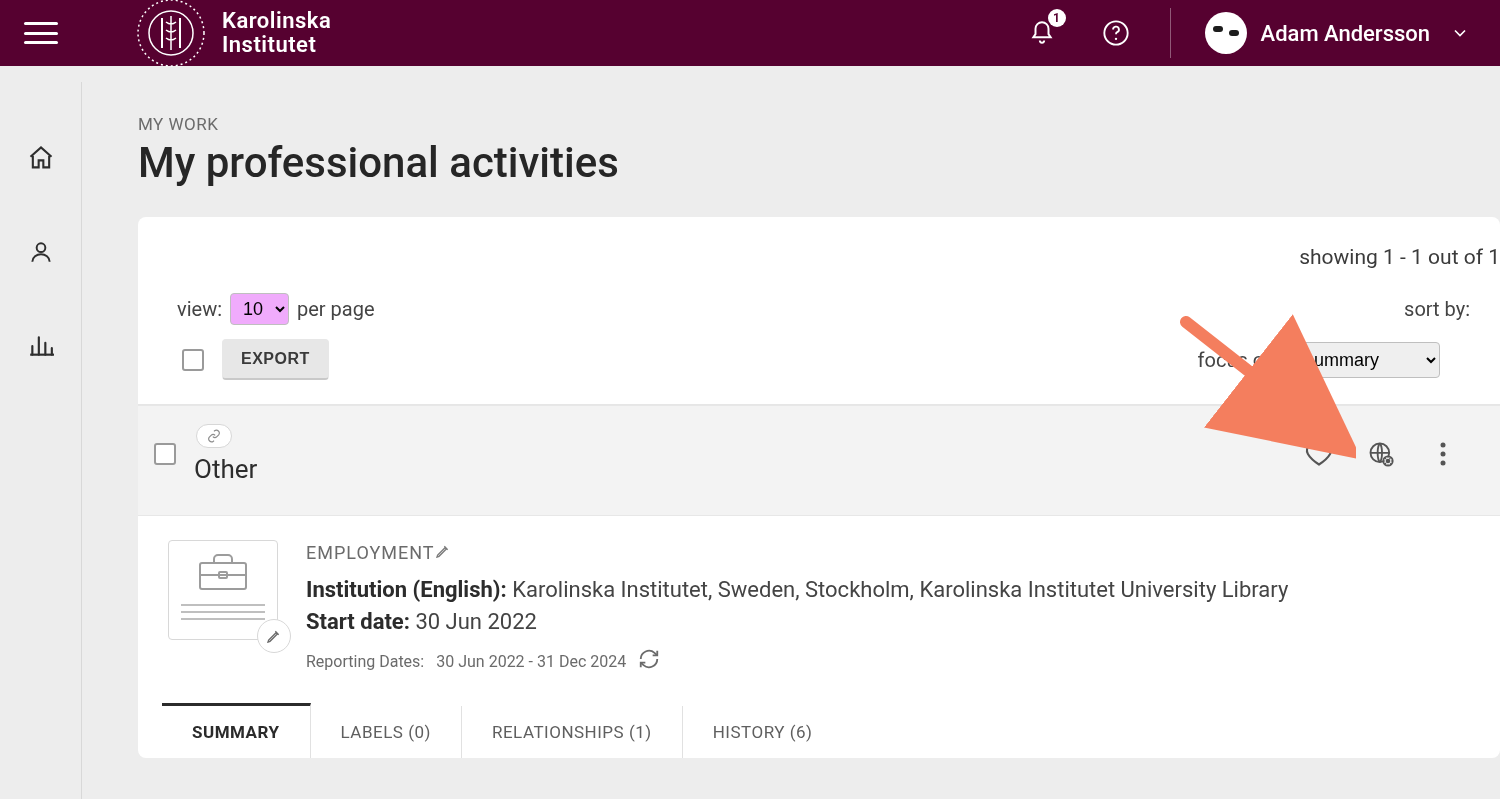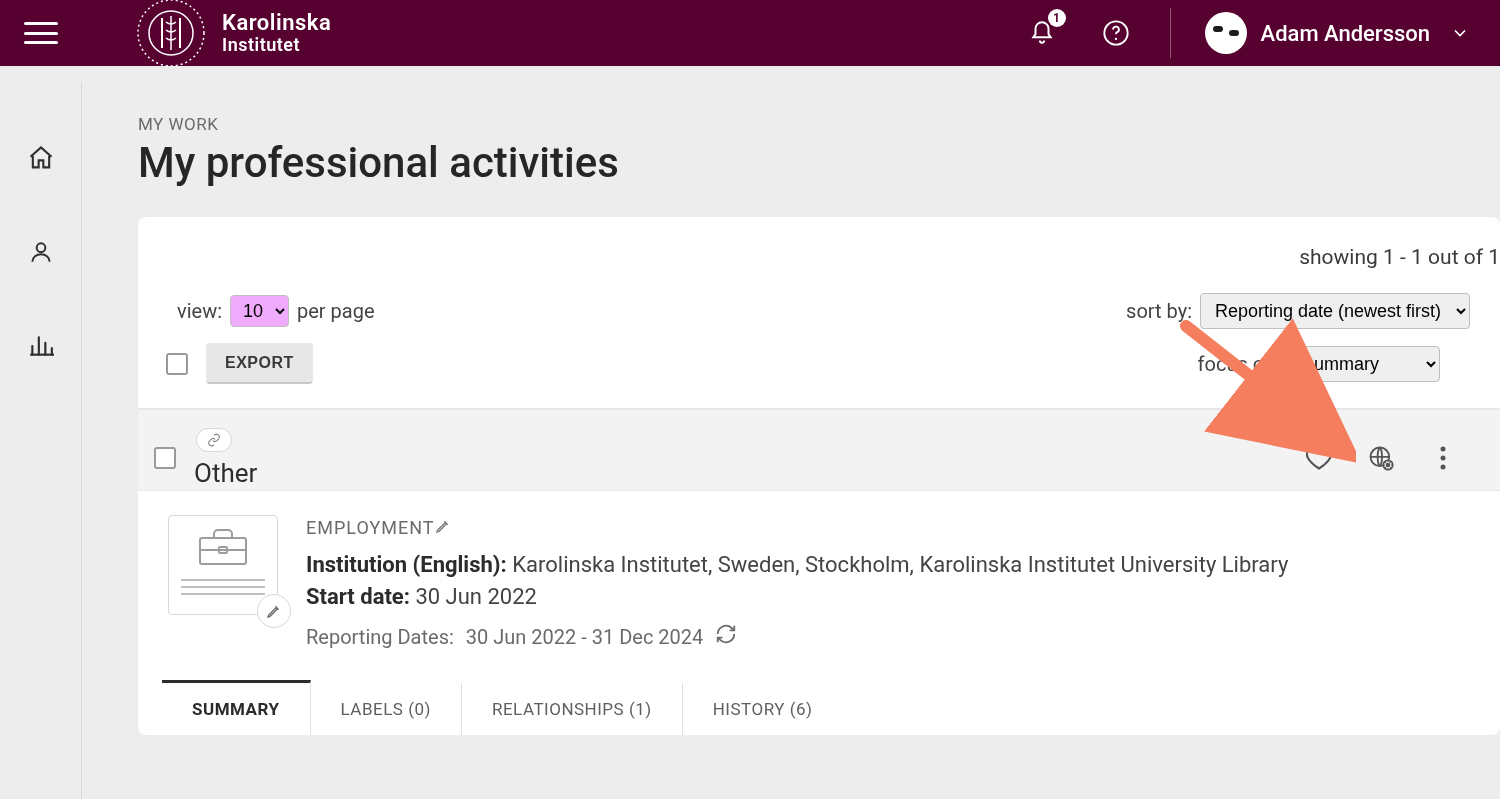--- a/index.html
+++ b/index.html
@@ -36,21 +36,21 @@
   .logo {
     display: flex; align-items: center; gap: 14px; margin-left: 52px;
   }
   .logo-seal {
     width: 74px; height: 74px; border-radius: 50%;
     display:flex; align-items:center; justify-content:center;
     position: relative;
   }
   .logo-text { line-height: 1.1; font-weight: 600; }
   .logo-text .l1 { font-size: 22px; letter-spacing: .5px; }
-  .logo-text .l2 { font-size: 18px; letter-spacing: .5px; }
+  .logo-text .l2 { font-size: 22px; letter-spacing: .5px; }
 
   .topbar-spacer { flex: 1; }
   .top-icons { display: flex; align-items: center; gap: 34px; padding-right: 30px; height: 100%; }
   .top-icon {
     width: 40px; height: 40px;
     display:flex; align-items:center; justify-content:center;
     position: relative; cursor: pointer;
     color: #fff;
   }
   .top-icon .badge {
@@ -123,21 +123,21 @@
   }
   .focus-wrap { margin-left:auto; display:flex; align-items:center; gap:10px; font-size:20px; color:#444; padding-right:30px;}
   .focus-wrap select {
     font-size:18px; padding:6px 10px; border:1px solid #bfbfbf; border-radius:4px; background:#efefef; min-width:150px;
   }
 
   
   .card-wrap { border-top:1px solid #e6e6e6; }
   .card-head {
     background:#f3f3f3; border:1px solid #e7e7e7; border-left:none; border-right:none;
-    display:flex; align-items:center; padding:18px 30px 2px 0; gap:18px;
+    display:flex; align-items:center; padding:18px 30px 31px 0; gap:18px;
     position:relative;
   }
   .card-title-wrap { display:flex; flex-direction:column; gap:2px; }
   .link-chip {
     width:36px; height:24px; border:1px solid #d7d7d7; border-radius:12px; background:#fff;
     display:flex; align-items:center; justify-content:center; color:#8c8c8c;
     margin-bottom:4px; margin-left:2px;
   }
   .card-title { font-size:26px; color:#2d2d2d; }
   .card-head-actions { margin-left:auto; display:flex; align-items:center; gap:28px; color:#555; padding-right:10px; }
@@ -155,21 +155,21 @@
   .thumb .edit-bubble {
     position:absolute; right:-14px; bottom:-14px; width:34px; height:34px;
     border-radius:50%; border:1px solid #d8d8d8; background:#fff;
     display:flex; align-items:center; justify-content:center; color:#6a6a6a;
     cursor:pointer;
   }
   .details { font-size:22px; color:#444; line-height:1.45; }
   .type-row { color:#6b6b6b; letter-spacing:1px; font-size:18px; display:flex; align-items:center; margin-bottom:8px; }
   .type-row .pencil { cursor:pointer; color:#7a7a7a; }
   .details b { font-weight:700; color:#2c2c2c; }
-  .reporting { color:#6b6b6b; font-size:20px; margin-top:10px; display:flex; align-items:center; gap:12px; }
+  .reporting { color:#6b6b6b; font-size:16px; margin-top:10px; display:flex; align-items:center; gap:12px; }
   .refresh-icn { cursor:pointer; color:#6b6b6b; }
 
   .tabs {
     display:flex; margin:30px 0 0 24px;
   }
   .tab {
     padding:16px 30px; font-size:17px; letter-spacing:.5px; color:#5f5f5f;
     border-right:1px solid #e1e1e1; cursor:pointer;
   }
   .tab.active { color:#2b2b2b; font-weight:700; border-top:3px solid #2b2b2b; margin-top:-3px; }
@@ -264,27 +264,24 @@
     <div class="controls-row">
       <div class="view-wrap">
         <span>view:</span>
         <select>
           <option>10</option>
         </select>
         <span>per page</span>
       </div>
       <div class="sort-wrap">
         <span>sort by:</span>
-        <select>
-          <option>Reporting date (newest first)</option>
-        </select>
-      </div>
-    </div>
-
-    <div class="export-row" style="padding-left:0;">
+      </div>
+    </div>
+
+    <div class="export-row" style="padding-left:16px;">
       <div style="width:30px; display:flex; justify-content:flex-end; padding-left:2px; margin-left:-2px;">
       </div>
       <div class="row-check" style="margin-left:-18px;"></div>
       <button class="export-btn">EXPORT</button>
       <div class="focus-wrap">
         <span>focus on:</span>
         <select>
           <option>summary</option>
         </select>
       </div>

